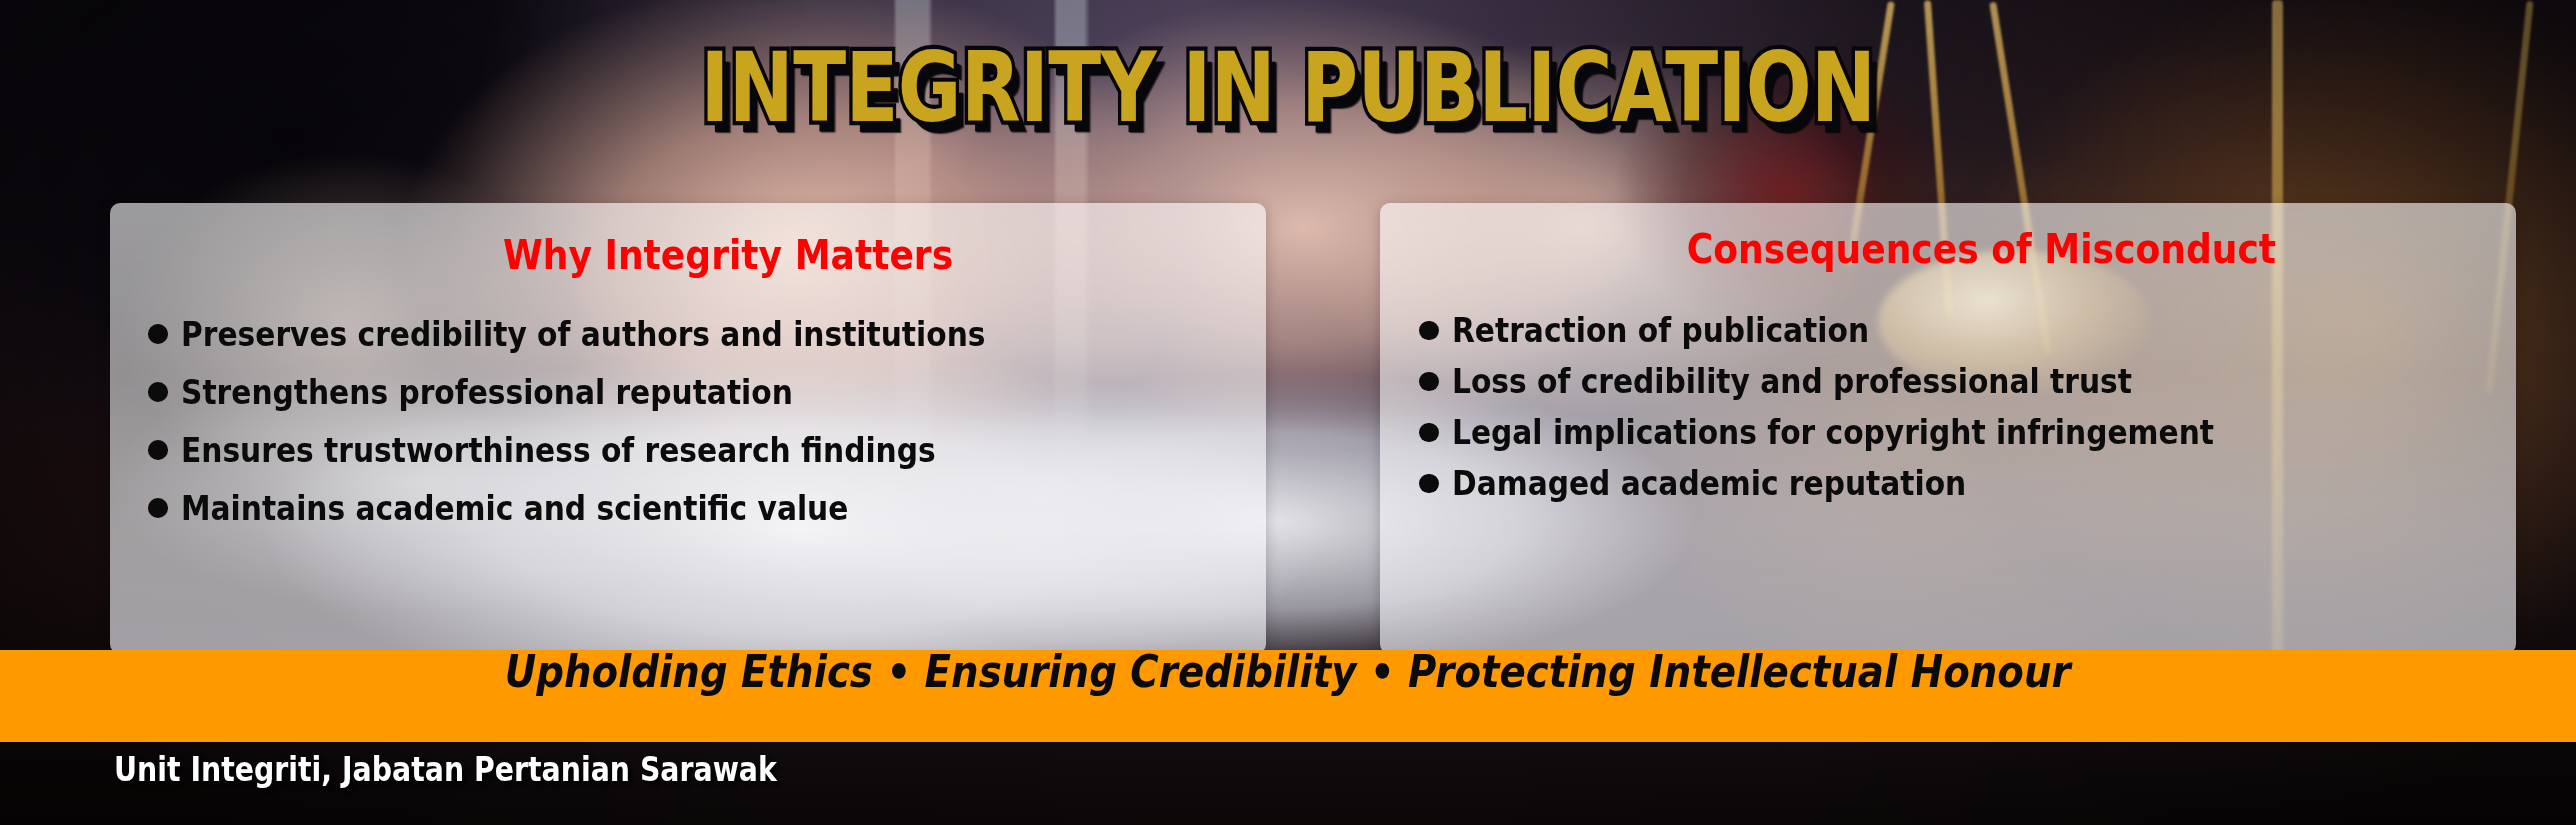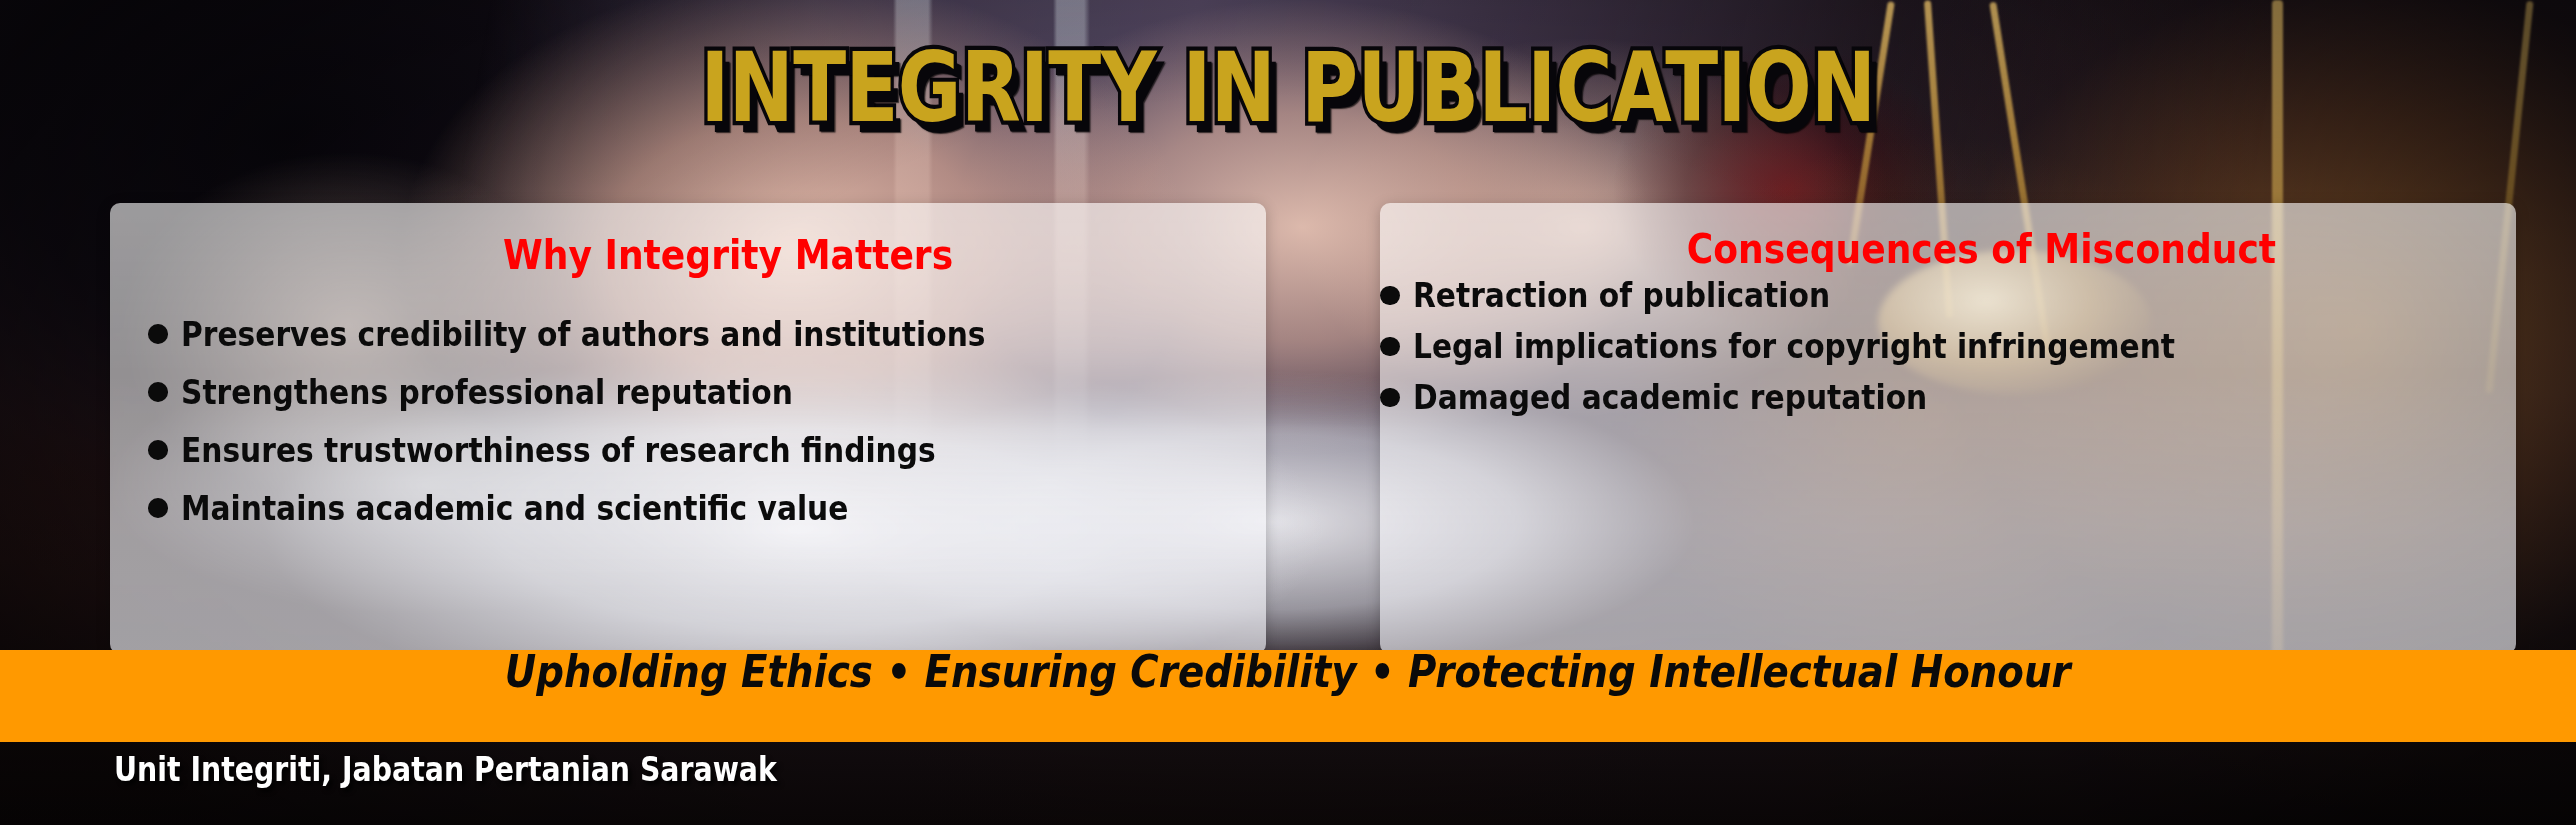--- a/index.html
+++ b/index.html
@@ -220,21 +220,21 @@
   }
   #panel-left  .panel-heading { margin: 32px 0 0 0; padding-left: 91px; }
   #panel-right .panel-heading { margin: 26px 0 0 0; padding-left: 76px; }
 
   .bullet-list {
     list-style: none;
     margin: 0;
     padding: 0;
   }
   #panel-left  .bullet-list { margin-top: 29px; padding-left: 38px; }
-  #panel-right .bullet-list { margin-top: 0; }
+  #panel-right .bullet-list { margin-top: 35px; padding-left: 39px; }
 
   .bullet-item {
     display: flex;
     align-items: center;
     font-family: "DejaVu Sans", sans-serif;
     font-weight: 700;
     font-size: 33px;
     line-height: 1;
     color: #0b0b0b;
     white-space: nowrap;
@@ -346,20 +346,24 @@
 
   <section id="panel-right" class="panel">
     <h2 class="panel-heading">Consequences of Misconduct</h2>
     <ul class="bullet-list">
       <li class="bullet-item">
         <span class="bullet-dot"></span>
         <span class="bullet-text">Retraction of publication</span>
       </li>
       <li class="bullet-item">
         <span class="bullet-dot"></span>
+        <span class="bullet-text">Loss of credibility and professional trust</span>
+      </li>
+      <li class="bullet-item">
+        <span class="bullet-dot"></span>
         <span class="bullet-text">Legal implications for copyright infringement</span>
       </li>
       <li class="bullet-item">
         <span class="bullet-dot"></span>
         <span class="bullet-text">Damaged academic reputation</span>
       </li>
     </ul>
   </section>
 
   <div id="tagline-bar">

